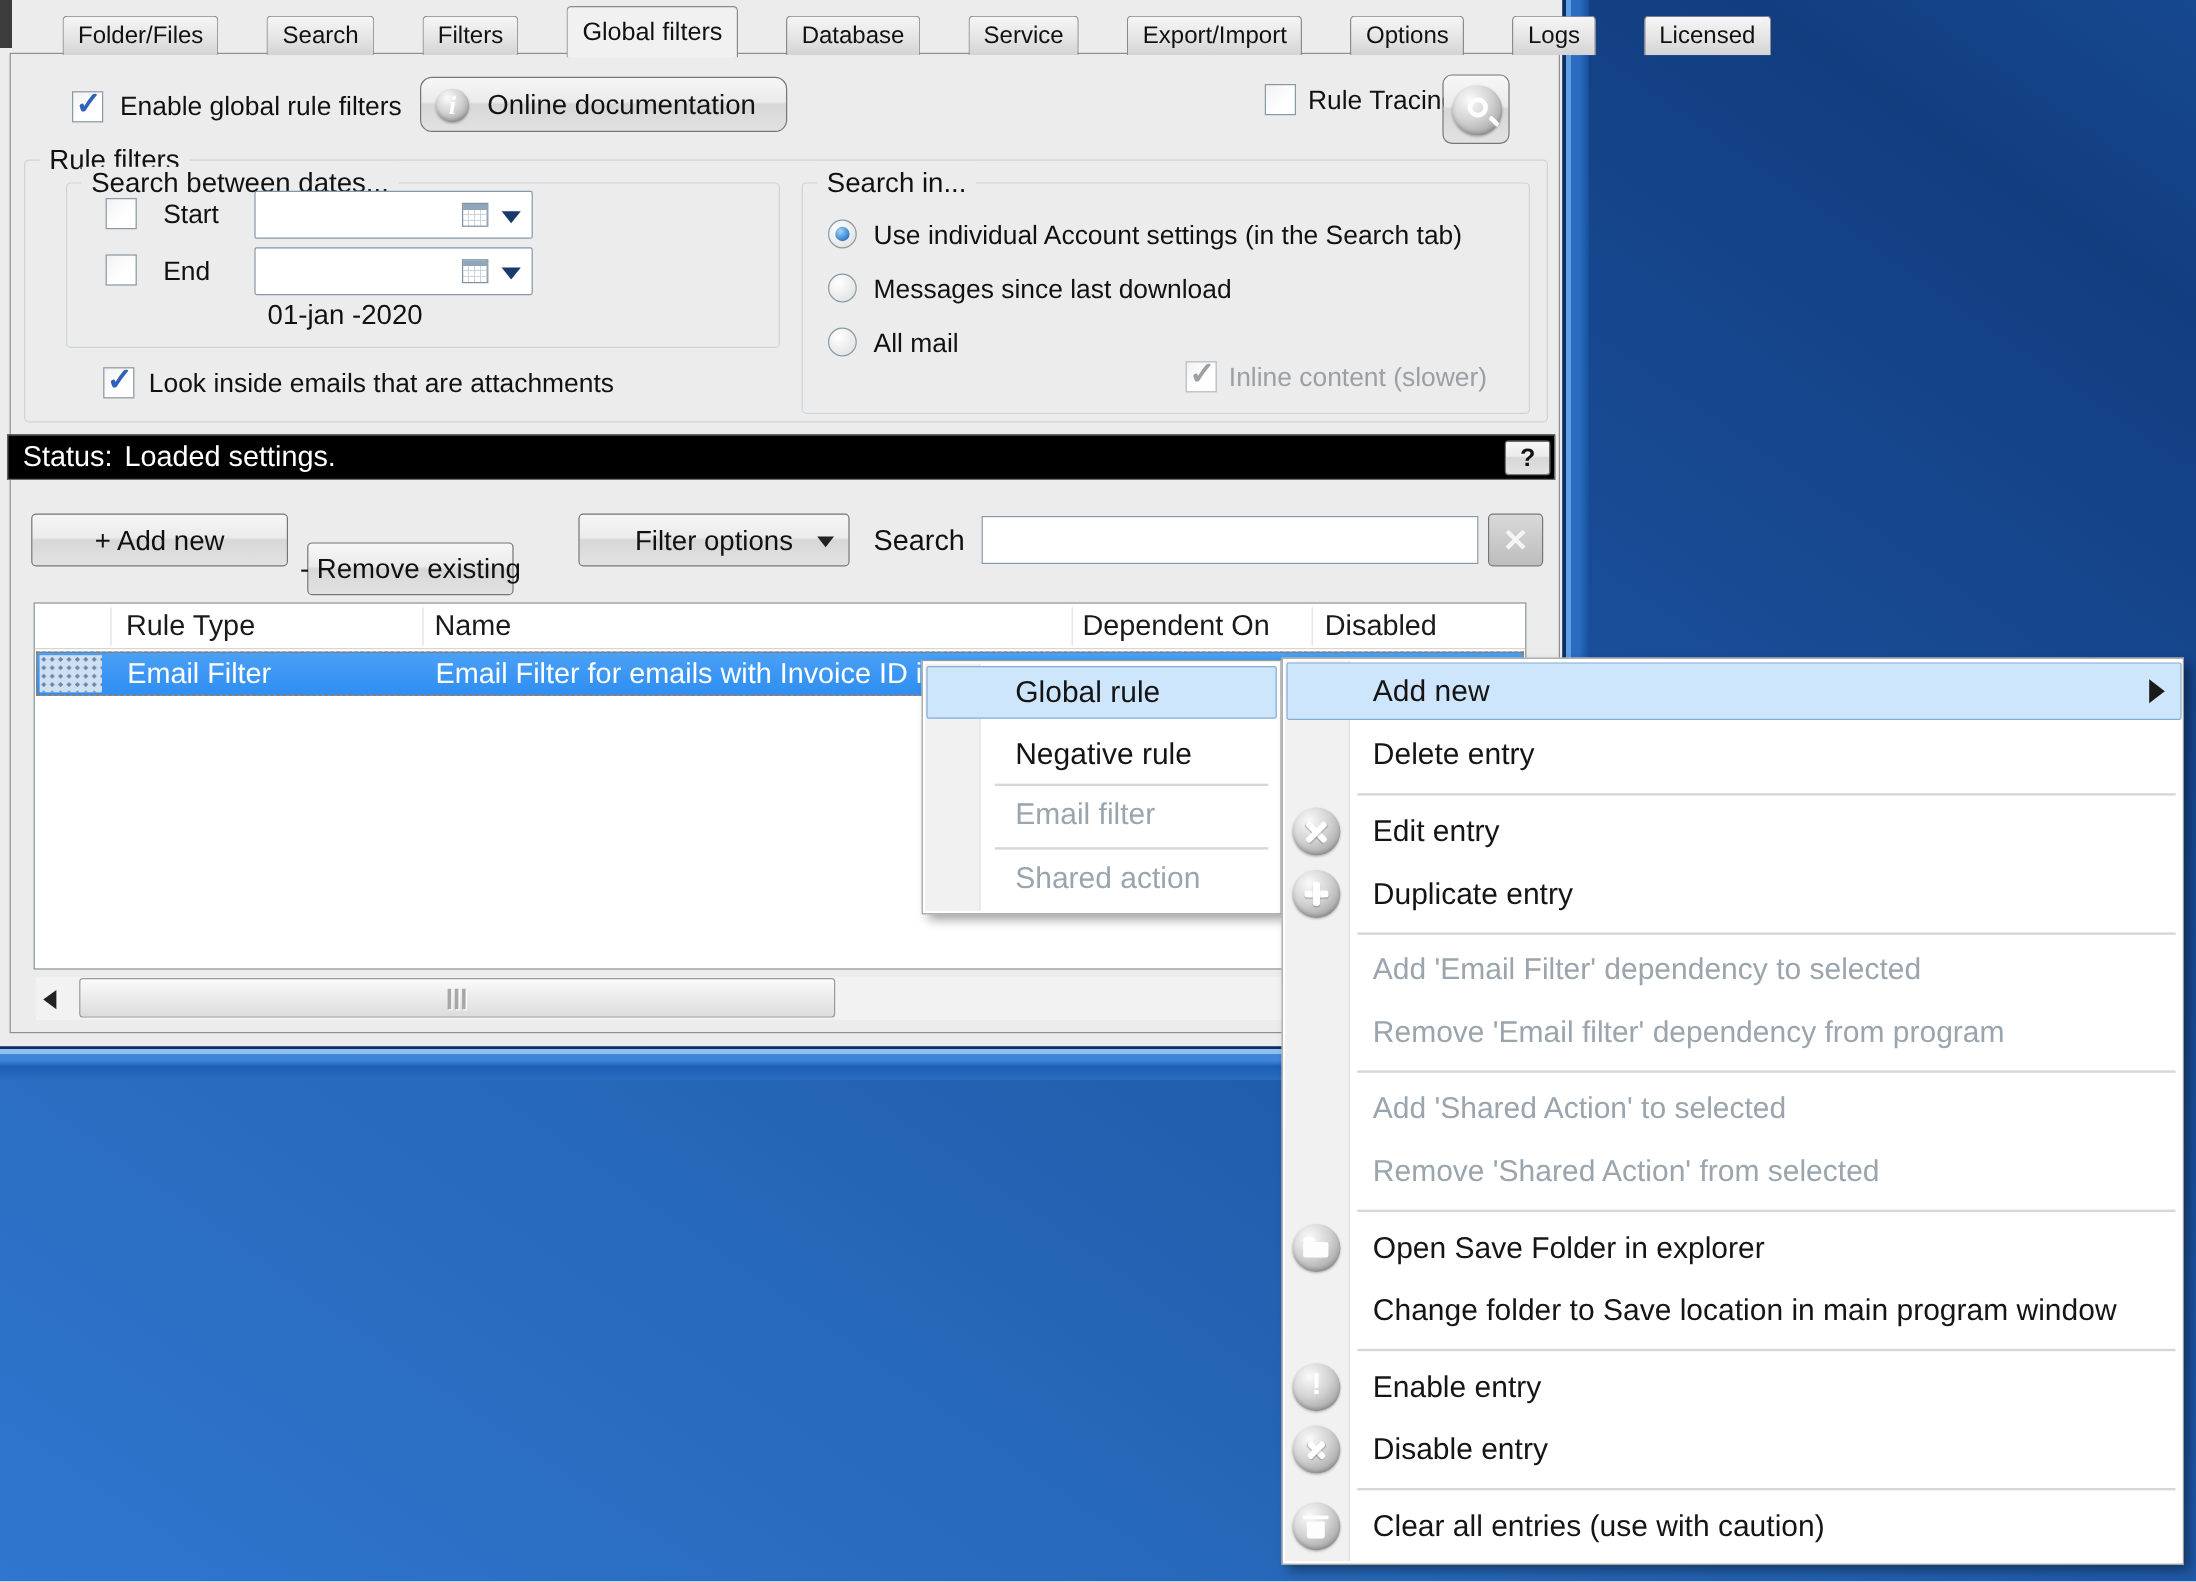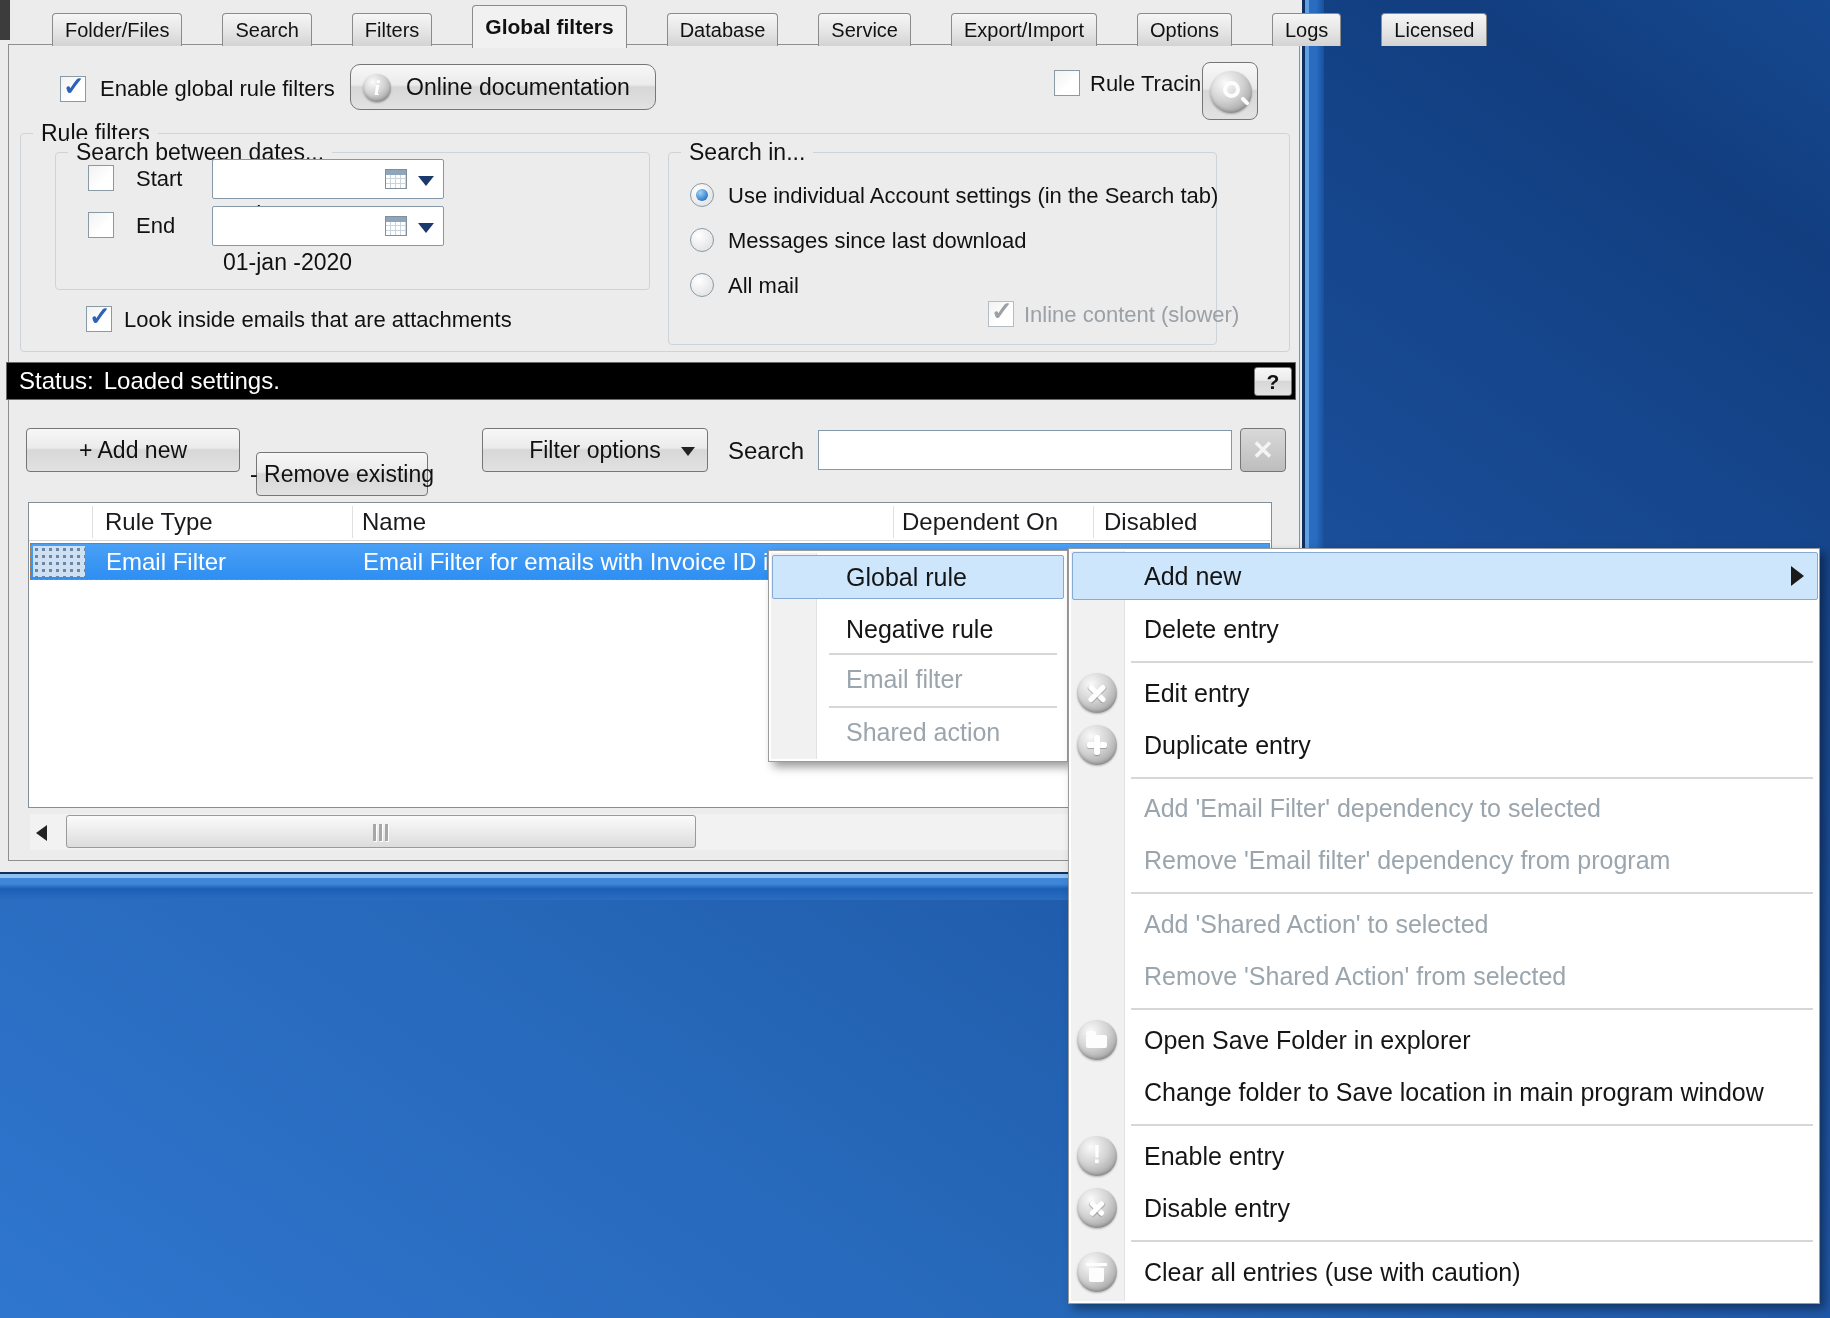--- a/index.html
+++ b/index.html
@@ -15,21 +15,21 @@
     background:linear-gradient(90deg,#0f2f60 0 3px,#5f9fe2 3px 7px,#2a6cc0 7px 14px,#17519e 100%); z-index:1; }
   .win-bottom { left:0; top:872px; width:1324px; height:28px;
     background:linear-gradient(180deg,#0f2f60 0 2px,#8fc0f0 2px 6px,#3f85d8 6px 12px,#1b5fb5 60%,#2a6cc0 100%); z-index:1; }
   .notch { left:0; top:0; width:10px; height:40px; background:#3c3c3c; z-index:6; }
 
   
   .tabrow { left:16px; top:5px; height:41px; display:flex; align-items:flex-end; gap:4px; z-index:4; }
   .tab { height:33px; padding:0 12px; display:flex; align-items:center; font-size:20px;
     background:linear-gradient(#f6f6f6,#e3e3e3 60%,#d3d3d3); border:1px solid #8b8b8b;
     border-bottom:none; border-radius:4px 4px 0 0; white-space:nowrap;margin-left:36px; }
-  .tab.active { height:43px; margin-bottom:-2px; background:#f1f1f1; font-size:21px; z-index:5; position:relative;font-weight:bold; }
+  .tab.active { height:43px; margin-bottom:-2px; background:#f1f1f1; font-size:21px; z-index:5; position:relative; }
   .panel { left:8px; top:44px; width:1292px; height:817px; background:#ececec; border:1px solid #8f8f8f; z-index:2; }
 
   
   .cb { width:26px; height:26px; background:linear-gradient(135deg,#f2f2f2,#ffffff 60%);
     border:1px solid #8a9aa5; position:absolute; }
   .cb .check { display:none; position:absolute; left:2px; top:-6px; font-size:26px; font-weight:bold; color:#2d62b8; }
   .cb.on .check { display:block; }
   .cb.dis { border-color:#b5bcc2; }
   .cb.dis .check { color:#9aa0a6; }
   .radio { width:24px; height:24px; border-radius:50%; border:1px solid #8a9aa5;
@@ -174,21 +174,21 @@
     <span class="val">01-jan -2020</span>
     <span class="calicon"></span>
     <span class="dropar"></span>
   </div>
 
   <div class="cb on" style="left:86px;top:306px;z-index:4">
       <span class="check">✓</span>
     </div>
   <div class="lbl" style="left:124px;top:307px;z-index:4">Look inside emails that are attachments</div>
 
-  <div class="grp" style="left:668px;top:152px;width:549px;height:193px;z-index:3">
+  <div class="grp" style="left:668px;top:152px;width:607px;height:193px;z-index:3">
     <span class="grp-cap">Search in...</span>
   </div>
   <div class="radio on" style="left:690px;top:183px;z-index:4"></div>
   <div class="lbl" style="left:728px;top:183px;z-index:4">Use individual Account settings (in the Search tab)</div>
   <div class="radio" style="left:690px;top:228px;z-index:4"></div>
   <div class="lbl" style="left:728px;top:228px;z-index:4">Messages since last download</div>
   <div class="radio" style="left:690px;top:273px;z-index:4"></div>
   <div class="lbl" style="left:728px;top:273px;z-index:4">All mail</div>
   <div class="cb dis on" style="left:988px;top:301px;z-index:4">
       <span class="check">✓</span>

